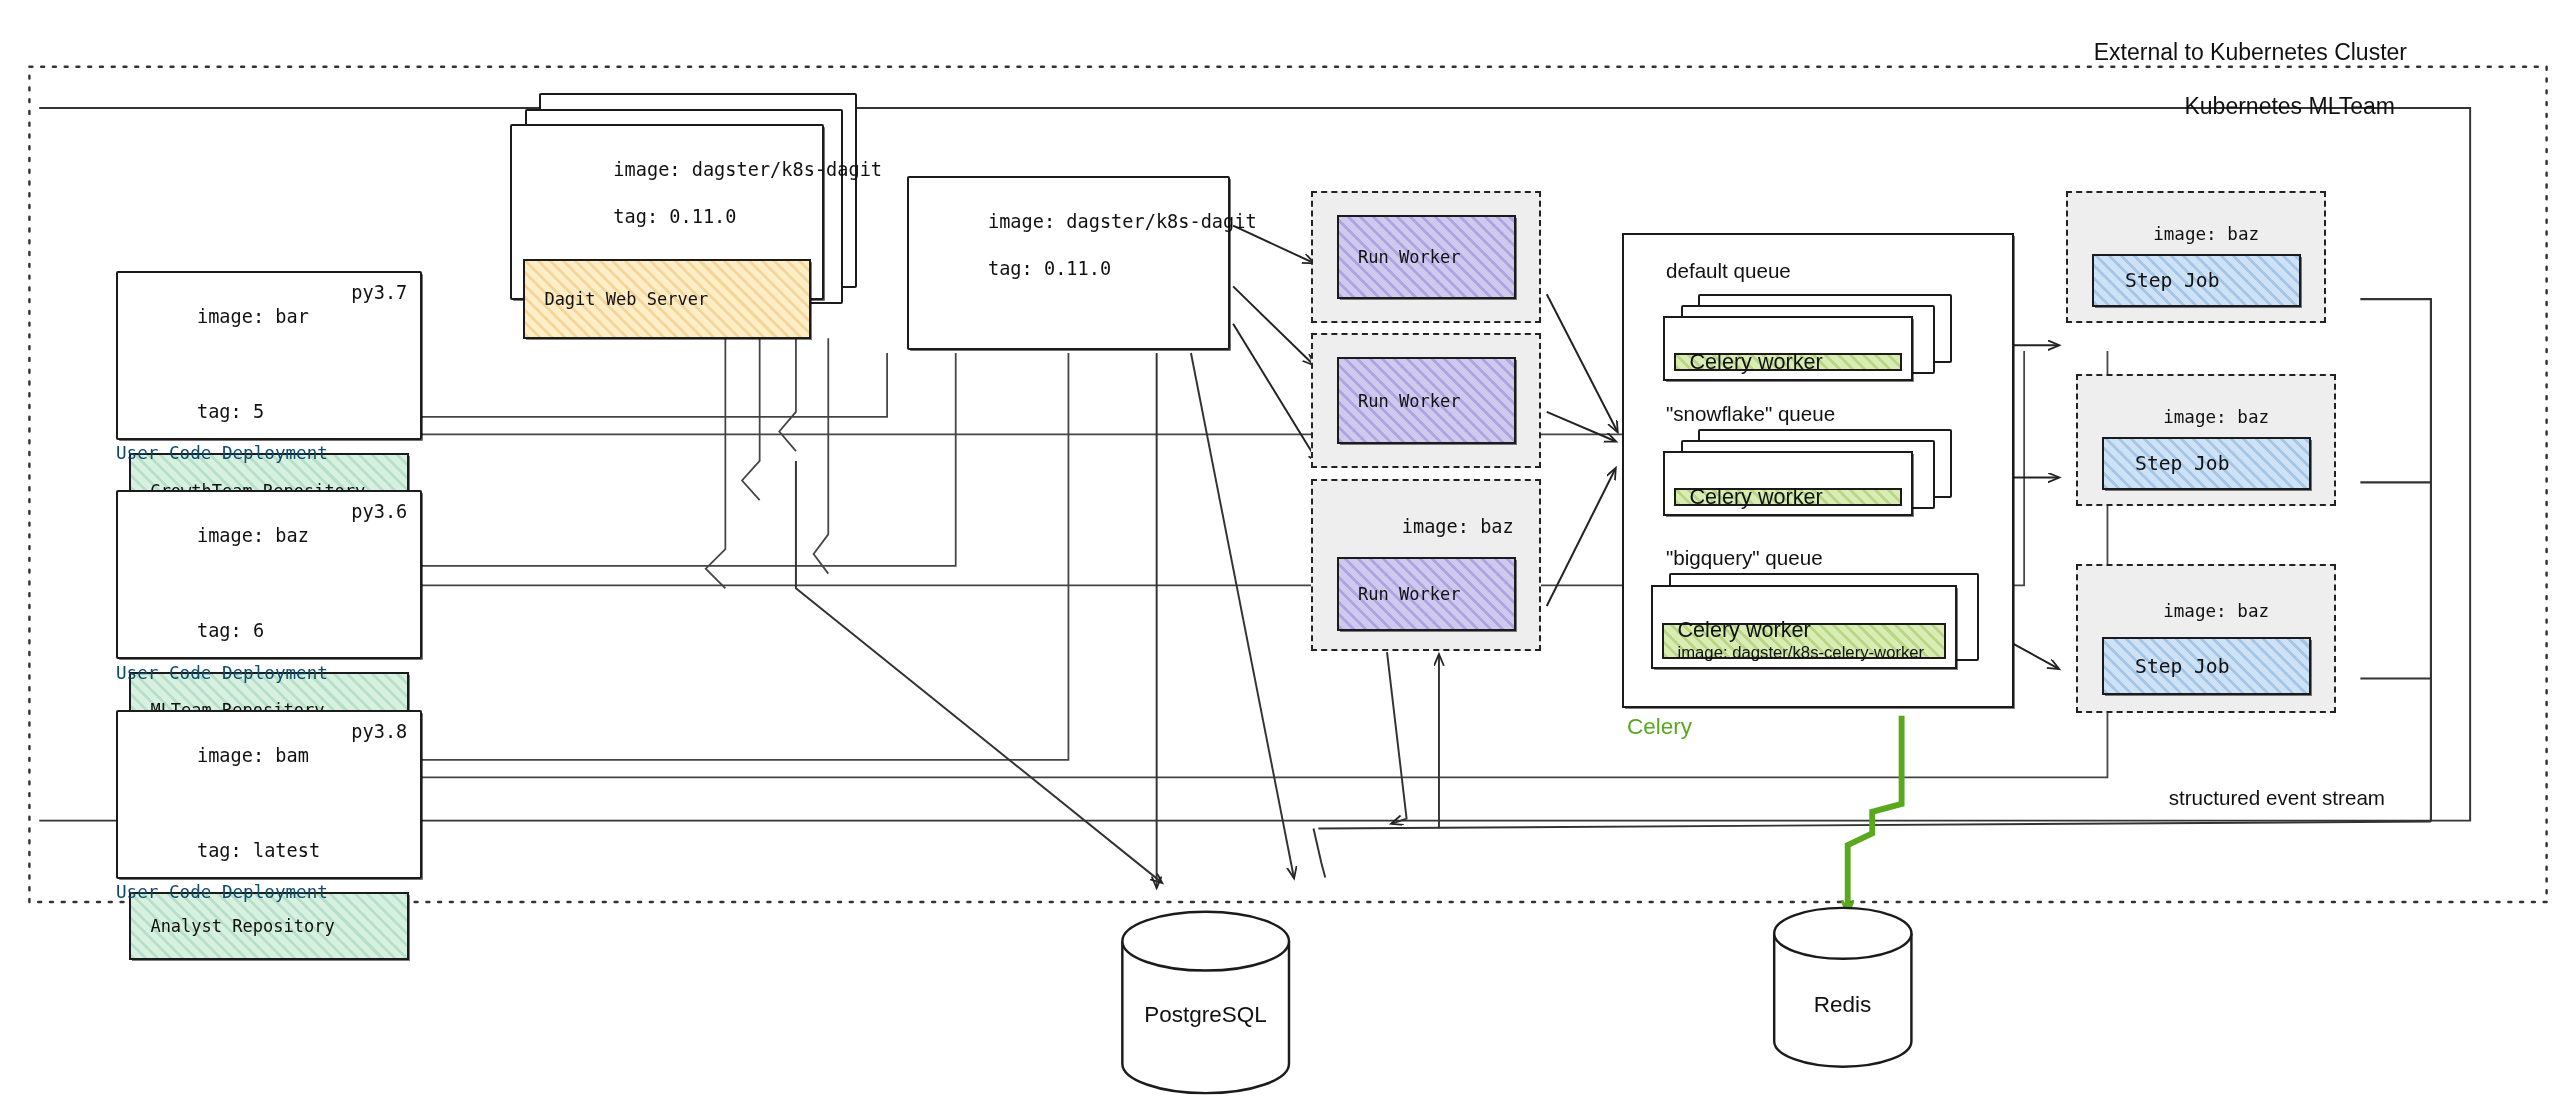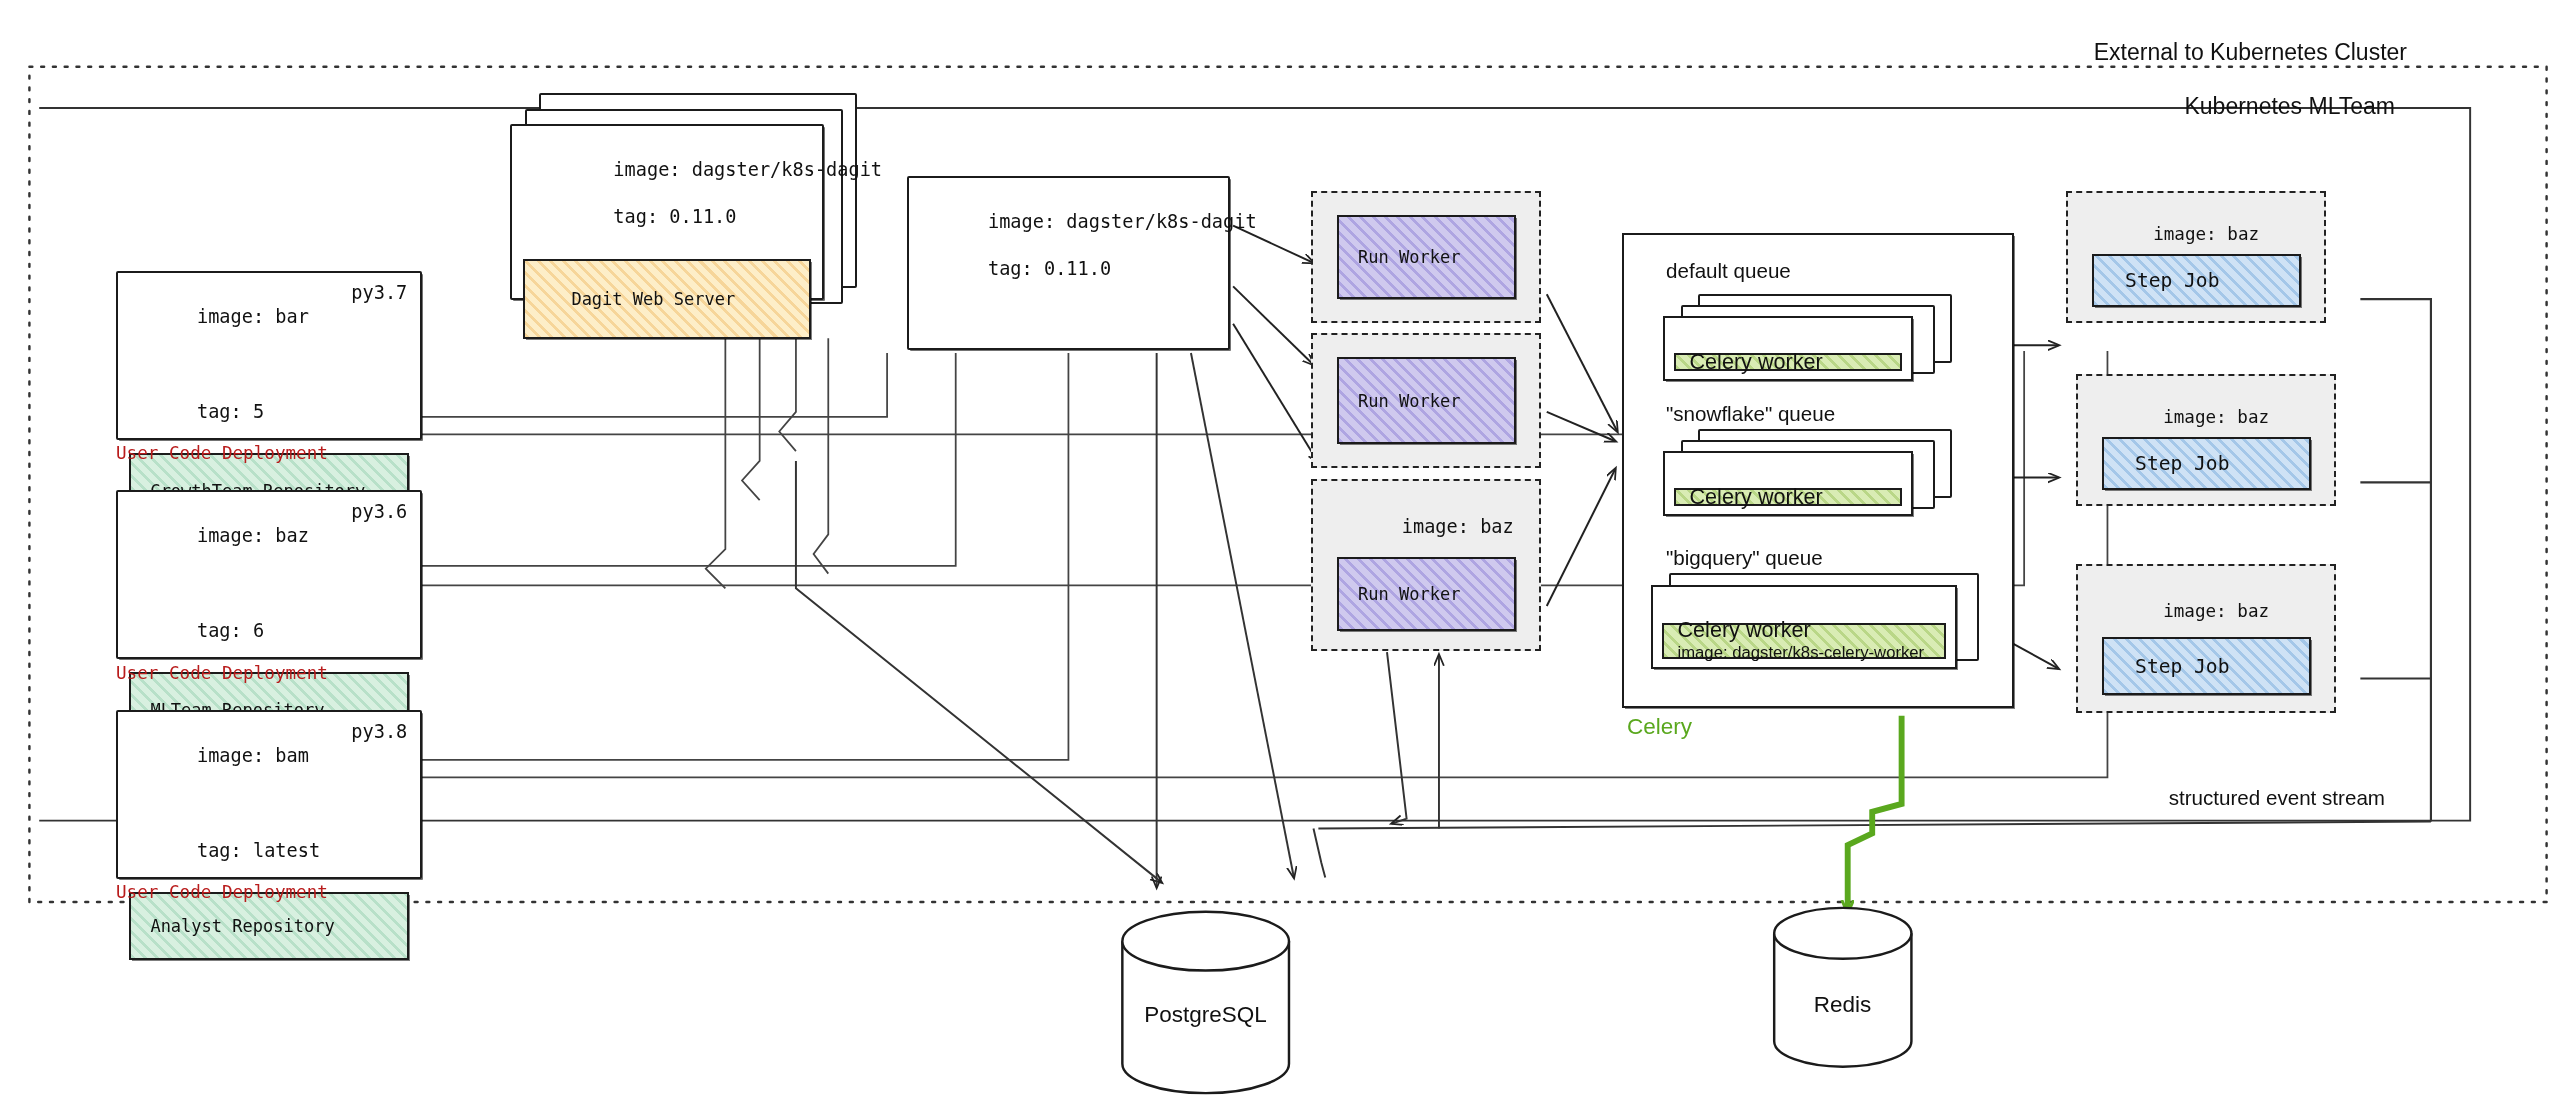--- a/index.html
+++ b/index.html
@@ -28,37 +28,37 @@
          font-size:17px;color:#111;box-sizing:border-box;
          box-shadow:2px 2px 0 -1px rgba(0,0,0,.5);}
   .inner span{padding-left:19.6px;}
 
   
   .h-green{background:
       repeating-linear-gradient(45deg,#35a16b33 0 2.9px,#ffffff00 2.9px 8.8px),
       #d8f0e0;}
   .h-orange{background:
       repeating-linear-gradient(45deg,#e8a33d55 0 2.9px,#ffffff00 2.9px 8.8px),
-      #fdeec8; padding-left: 27px;}
+      #fdeec8;}
   .h-blue{background:
       repeating-linear-gradient(45deg,#4e8fd055 0 2.9px,#ffffff00 2.9px 8.8px),
       #cfe2f5; padding-left: 12px;}
   .h-purple{background:
       repeating-linear-gradient(45deg,#6d5cc855 0 2.9px,#ffffff00 2.9px 8.8px),
       #cfc9ee;}
   .h-lgreen{background:
       repeating-linear-gradient(45deg,#79ad2e55 0 2.9px,#ffffff00 2.9px 8.8px),
       #d9ecb4; margin-top: 28px;}
 
   
   .dashbox{position:absolute;box-sizing:border-box;background:#eeeeee;
            border:2.9px dashed #222;}
 
   .caption{position:absolute;font-family:"DejaVu Sans Mono","Liberation Mono",monospace;
-           font-size:17.6px;color:#b91c1c;white-space:nowrap;}
+           font-size:17.6px;color:#0c4a6e;white-space:nowrap;}
 
   .plain-label{position:absolute;font-size:20.6px;color:#111;white-space:nowrap;}
   .celery-label{position:absolute;font-size:22.5px;color:#5aa81e;white-space:nowrap;}
   .cluster-label{position:absolute;font-size:23px;color:#111;white-space:nowrap;text-align:center;}
 
   
   .stack{position:absolute;}
   .stack .card-back{position:absolute;background:#fff;
        border:2.5px solid #1b1b1b;border-radius:2px;}
 

